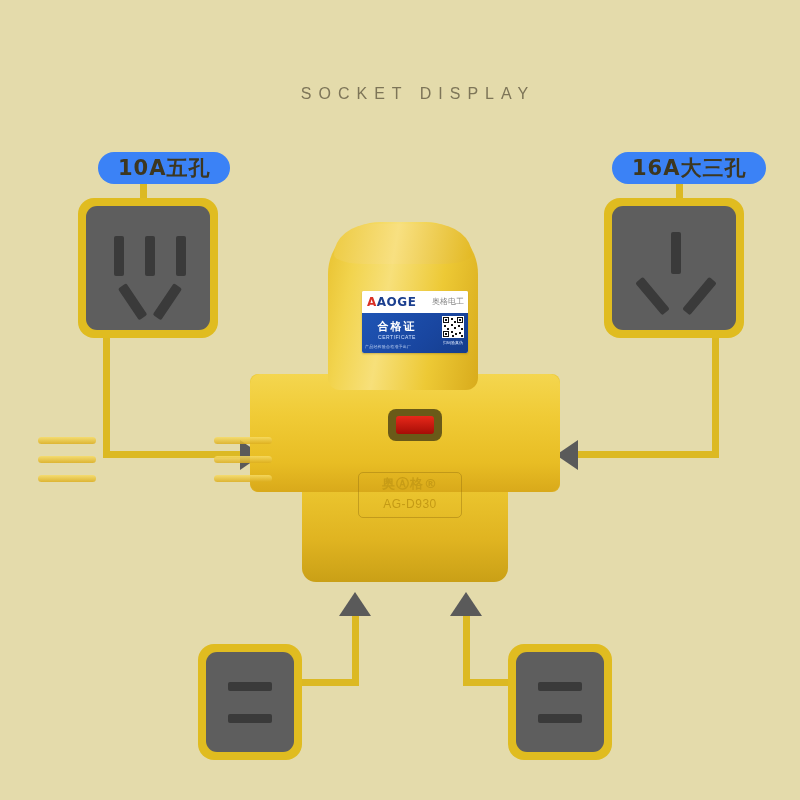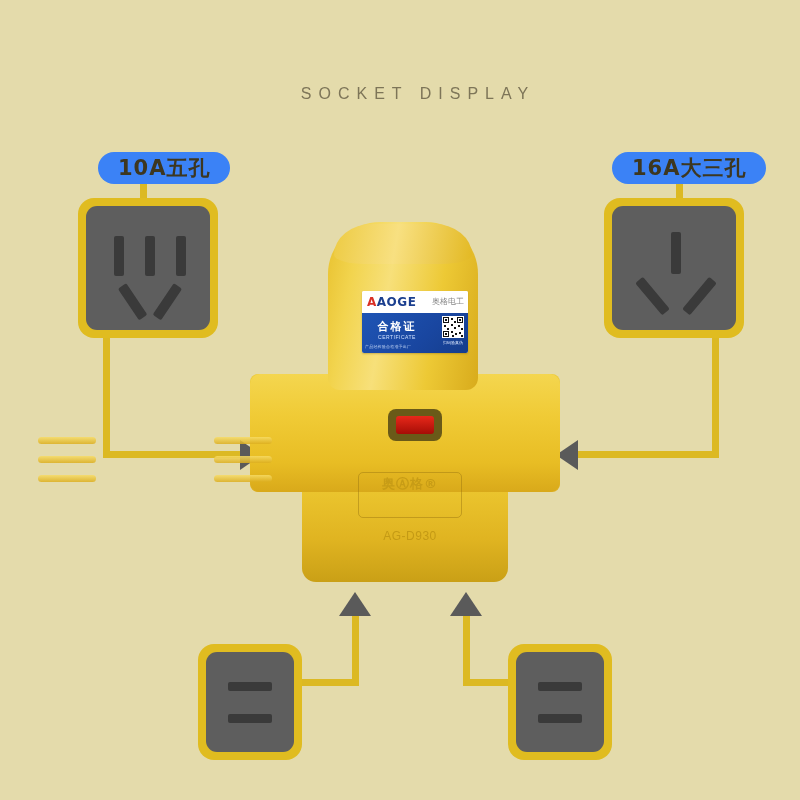--- a/index.html
+++ b/index.html
@@ -124,21 +124,21 @@
     position:absolute;left:358px;top:472px;width:102px;height:44px;
     border:1px solid rgba(150,115,15,.45);border-radius:5px;
   }
   .emboss-brand{
     position:absolute;left:0;top:2px;width:102px;text-align:center;
     font-size:13px;font-weight:700;color:#c79c16;letter-spacing:1px;
     font-family:"DejaVu Sans",sans-serif;
   }
   .emboss-model{
     position:absolute;left:0;top:24px;width:102px;text-align:center;
-    font-size:12px;color:#c49a15;letter-spacing:.5px;margin-top:32px;
+    font-size:12px;color:#c49a15;letter-spacing:.5px;
   }
 
   
   .label{
     position:absolute;left:362px;top:291px;width:106px;height:62px;
     background:#fdfdfd;border-radius:2px;overflow:hidden;
     box-shadow:0 1px 2px rgba(120,90,10,.35);
   }
   .label-top{position:absolute;left:0;top:0;width:106px;height:22px;background:#fff;}
   .label-logo{

